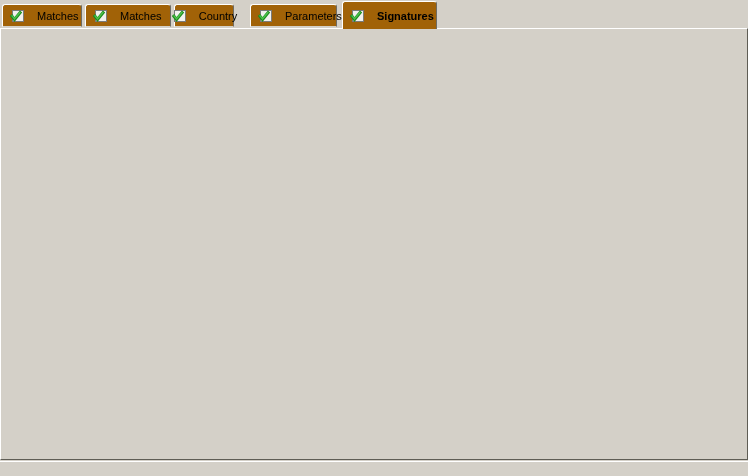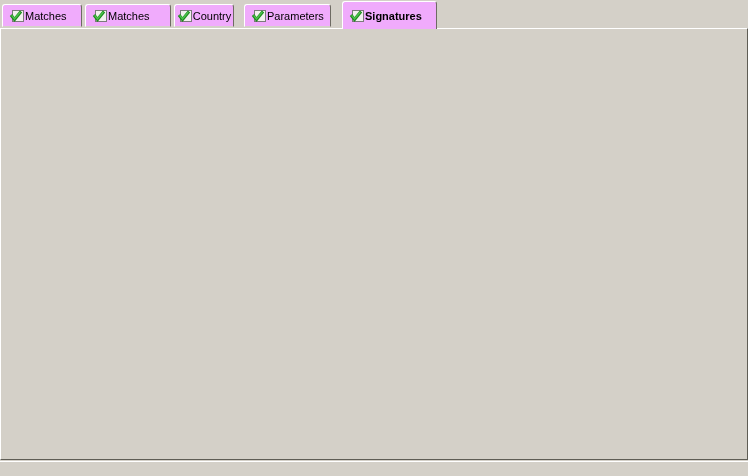--- a/index.html
+++ b/index.html
@@ -7,25 +7,25 @@
     width:748px;height:476px;position:relative;overflow:hidden;
     background:#d4d0c8;
     font-family:"Liberation Sans","DejaVu Sans",sans-serif;
     font-size:11px;color:#000;
     -webkit-font-smoothing:none;
   }
   
   .tabbar{position:absolute;left:0;top:0;width:748px;height:28px;}
   .tab{
     position:absolute;top:4px;height:23px;
-    background:#f0abfc;
+    background:#a16207;
     border:1px solid;
     border-color:#ffffff #6e6b63 #d4d0c8 #ffffff;
     border-radius:3px 3px 0 0;
-    display:flex;align-items:center;gap:0;
+    display:flex;align-items:center;gap:12px;
     padding:0 6px;box-sizing:border-box;
     z-index:2;cursor:default;white-space:nowrap;
   }
   .tab.active{
     top:1px;height:28px;z-index:5;font-weight:bold;
     border-bottom:none;
   }
   .tabicon{width:16px;height:14px;flex:0 0 auto;}
   
   .panel{
@@ -115,21 +115,21 @@
     <span>Matches</span>
   </div>
   <div class="tab" style="left:174px;width:60px;justify-content:center;">
     <svg class="tabicon" viewBox="0 0 16 14">
       <rect x="3.5" y="1.5" width="11" height="11" fill="#f2f1ee" stroke="#7a7a7a"></rect>
       <path d="M2 6 L5.5 10.5 L12 2.5" fill="none" stroke="#1d8a1d" stroke-width="3"></path>
       <path d="M2.6 6.4 L5.5 9.8 L11.3 3" fill="none" stroke="#4cc24c" stroke-width="1.4"></path>
     </svg>
     <span>Country</span>
   </div>
-  <div class="tab" style="left:244px;width:87px;">
+  <div class="tab" style="left:250px;width:87px;">
     <svg class="tabicon" viewBox="0 0 16 14">
       <rect x="3.5" y="1.5" width="11" height="11" fill="#f2f1ee" stroke="#7a7a7a"></rect>
       <path d="M2 6 L5.5 10.5 L12 2.5" fill="none" stroke="#1d8a1d" stroke-width="3"></path>
       <path d="M2.6 6.4 L5.5 9.8 L11.3 3" fill="none" stroke="#4cc24c" stroke-width="1.4"></path>
     </svg>
     <span>Parameters</span>
   </div>
   <div class="tab active" style="left:342px;width:95px;">
     <svg class="tabicon" viewBox="0 0 16 14">
       <rect x="3.5" y="1.5" width="11" height="11" fill="#f2f1ee" stroke="#7a7a7a"></rect>

